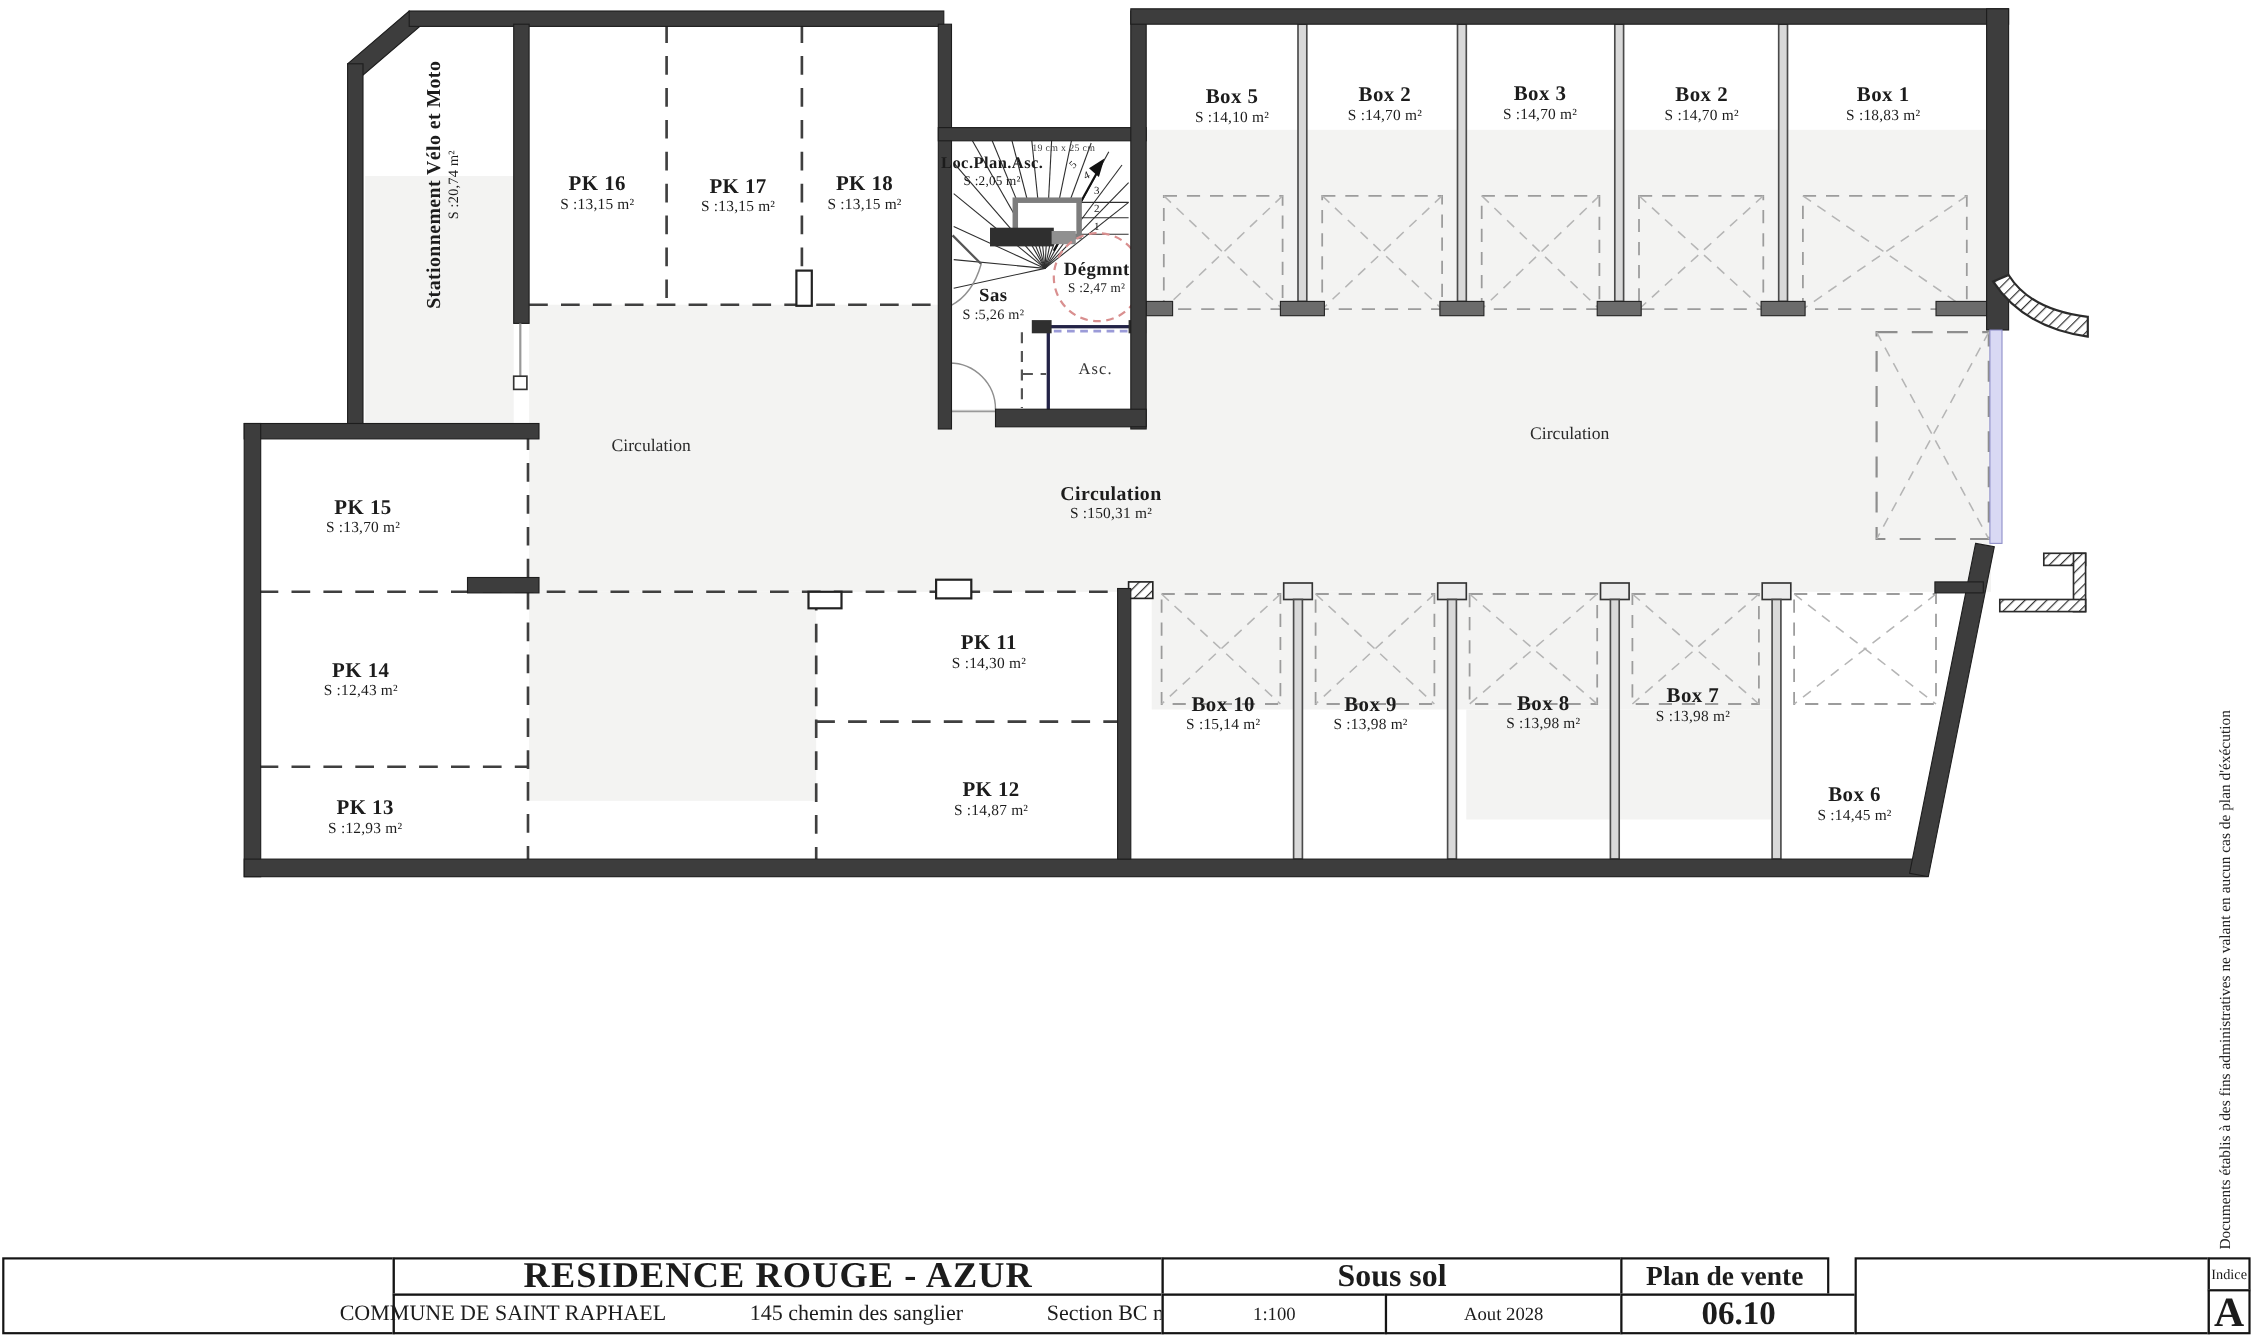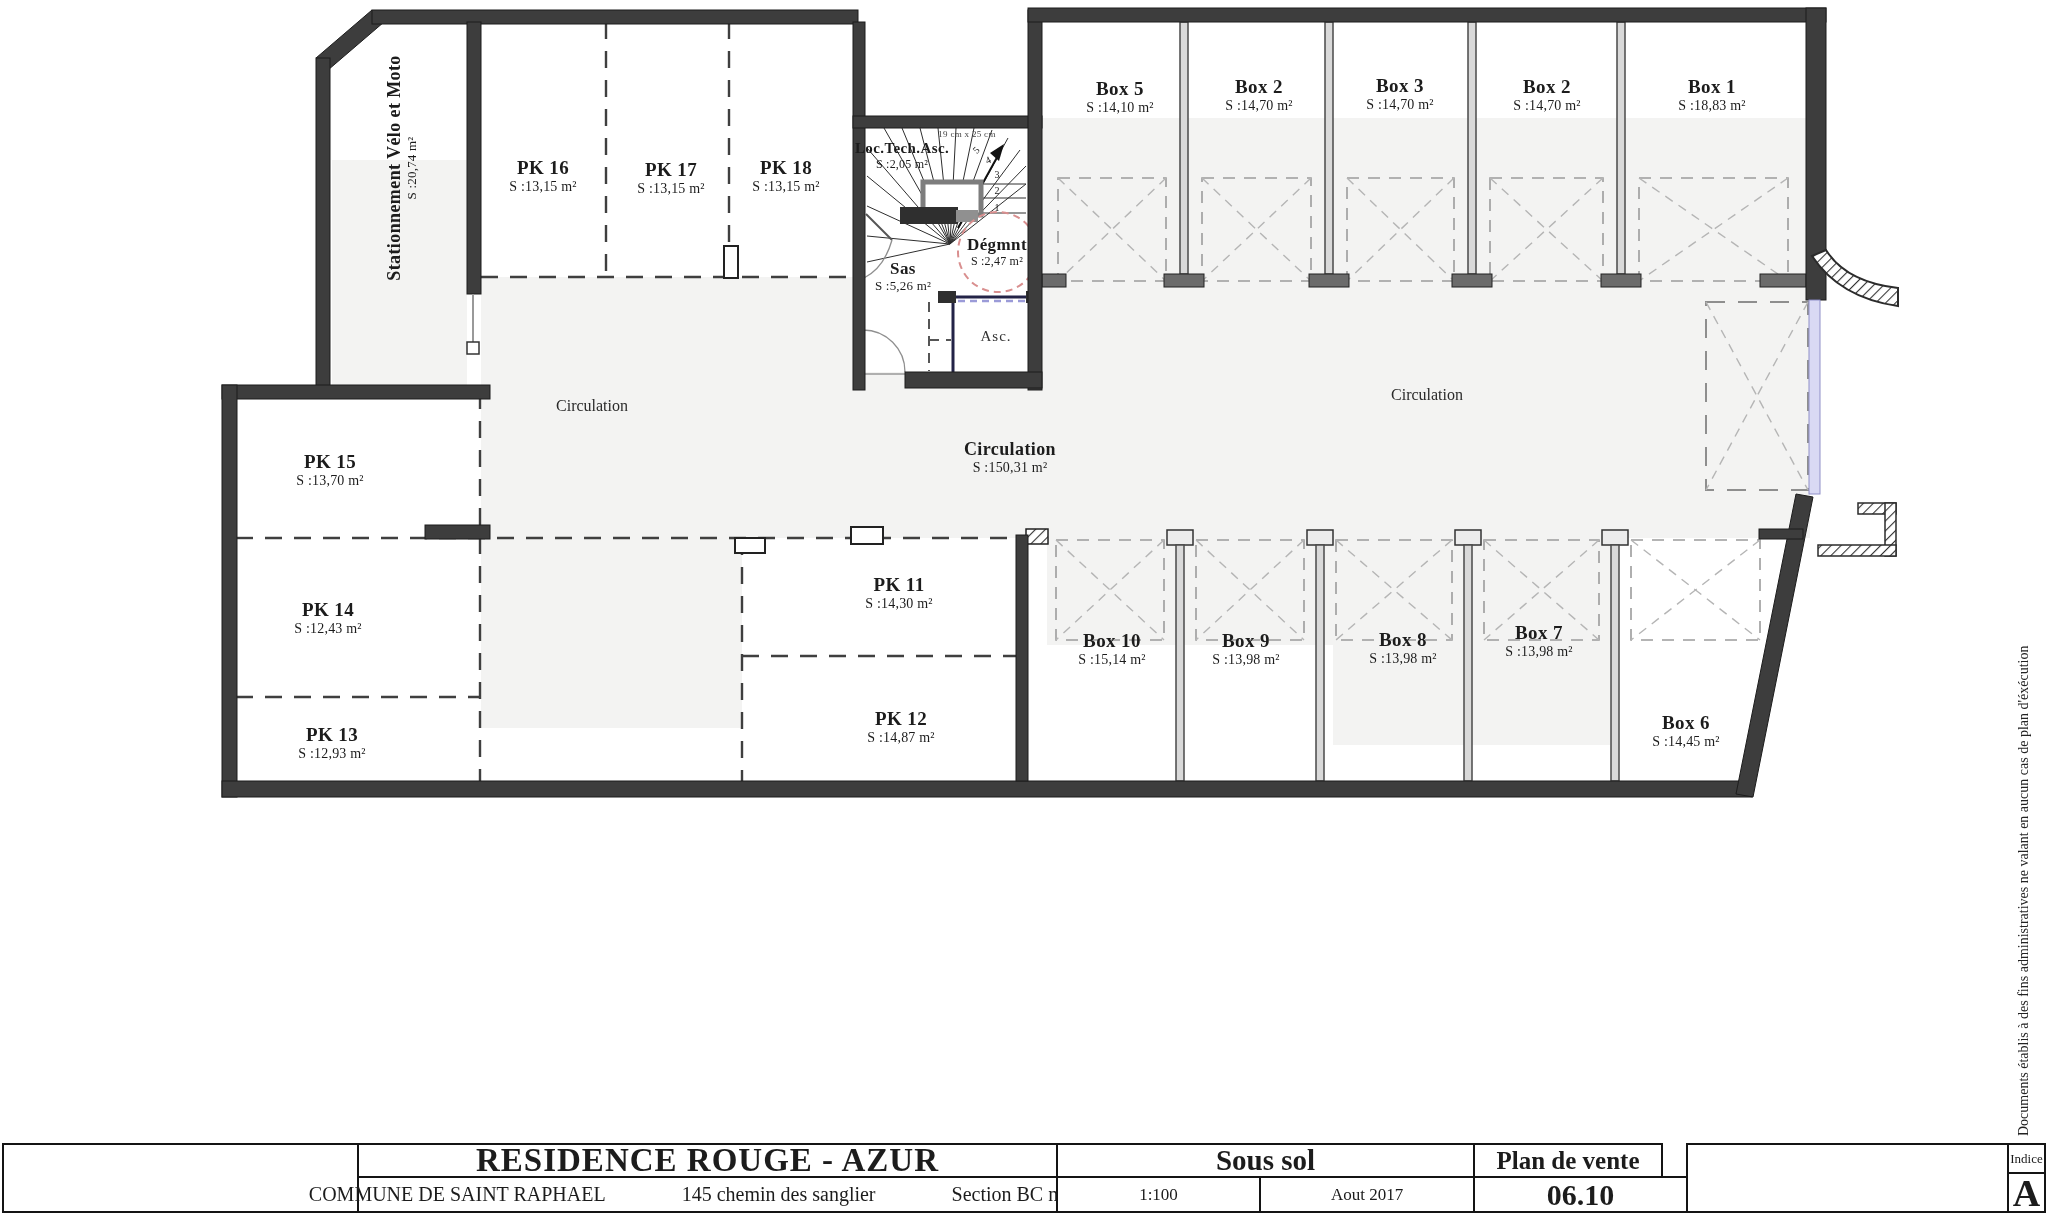--- a/index.html
+++ b/index.html
@@ -231,21 +231,21 @@
   </div>
   <div class="lbl" style="left:671px;top:178px">
     <span class="rname">PK 17</span>
     <span class="rarea">S :13,15 m²</span>
   </div>
   <div class="lbl" style="left:786px;top:176px">
     <span class="rname">PK 18</span>
     <span class="rarea">S :13,15 m²</span>
   </div>
   <div class="lbl xs" style="left:902px;top:156px">
-    <span class="rname">Loc.Tech.Asc.</span>
+    <span class="rname">Loc.Plan.Asc.</span>
     <span class="rarea" style="font-size:12px">S :2,05 m²</span>
   </div>
   <div class="lbl sm" style="left:903px;top:276px">
     <span class="rname">Sas</span>
     <span class="rarea">S :5,26 m²</span>
   </div>
   <div class="lbl sm" style="left:997px;top:252px">
     <span class="rname">Dégmnt</span>
     <span class="rarea" style="font-size:12px">S :2,47 m²</span>
   </div>
@@ -350,21 +350,21 @@
         <span>Section  BC  n°  65 p</span>
       </span>
     </div>
     <div class="tb-cell" style="left:1056px;top:1143px;width:419px;height:35px">
       <span class="tb-level">Sous sol</span>
     </div>
     <div class="tb-cell" style="left:1056px;top:1176px;width:205px;height:37px">
       <span class="tb-small">1:100</span>
     </div>
     <div class="tb-cell" style="left:1259px;top:1176px;width:216px;height:37px">
-      <span class="tb-small">Aout 2017</span>
+      <span class="tb-small">Aout 2028</span>
     </div>
     <div class="tb-cell" style="left:1473px;top:1143px;width:190px;height:35px">
       <span class="tb-doctype">Plan de vente</span>
     </div>
     <div class="tb-cell" style="left:1473px;top:1176px;width:215px;height:37px">
       <span class="tb-docnum">06.10</span>
     </div>
     <div class="tb-cell" style="left:1686px;top:1143px;width:323px;height:70px"></div>
     <div class="tb-cell" style="left:2007px;top:1143px;width:39px;height:31px">
       <span class="tb-indice">Indice</span>

